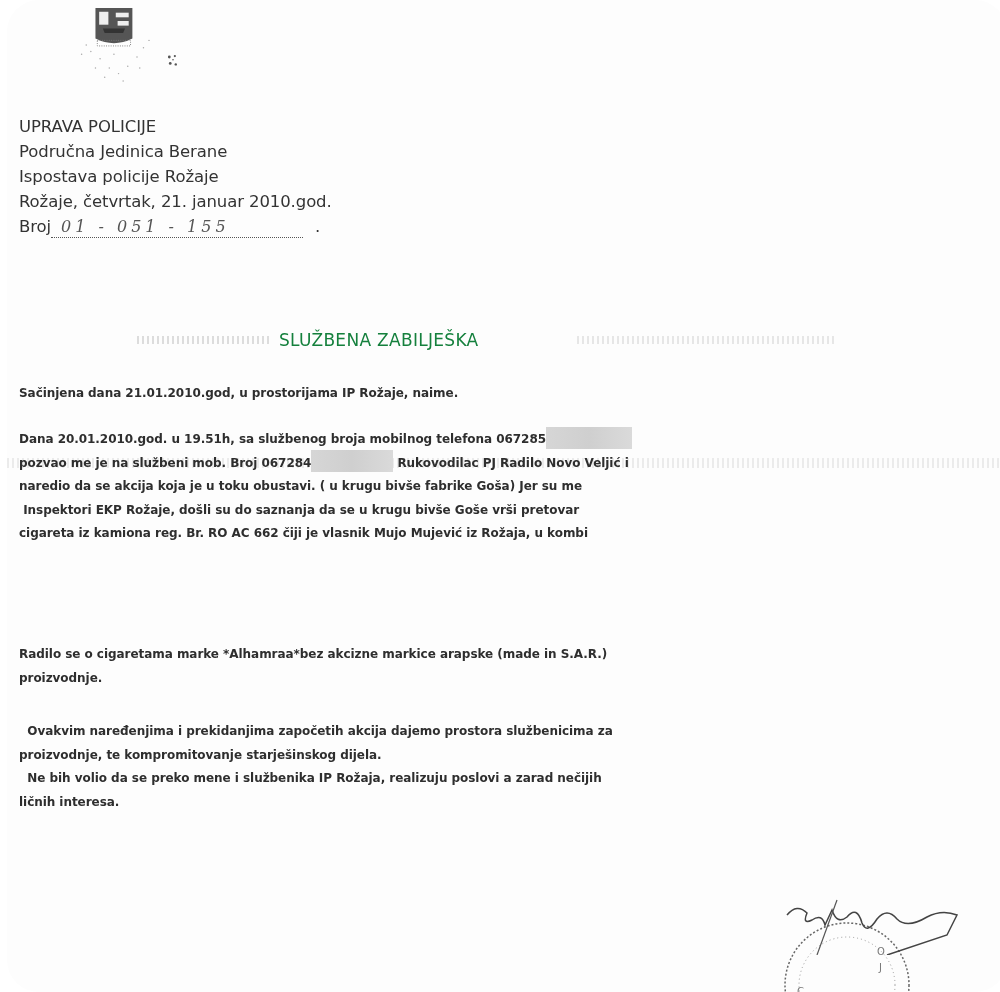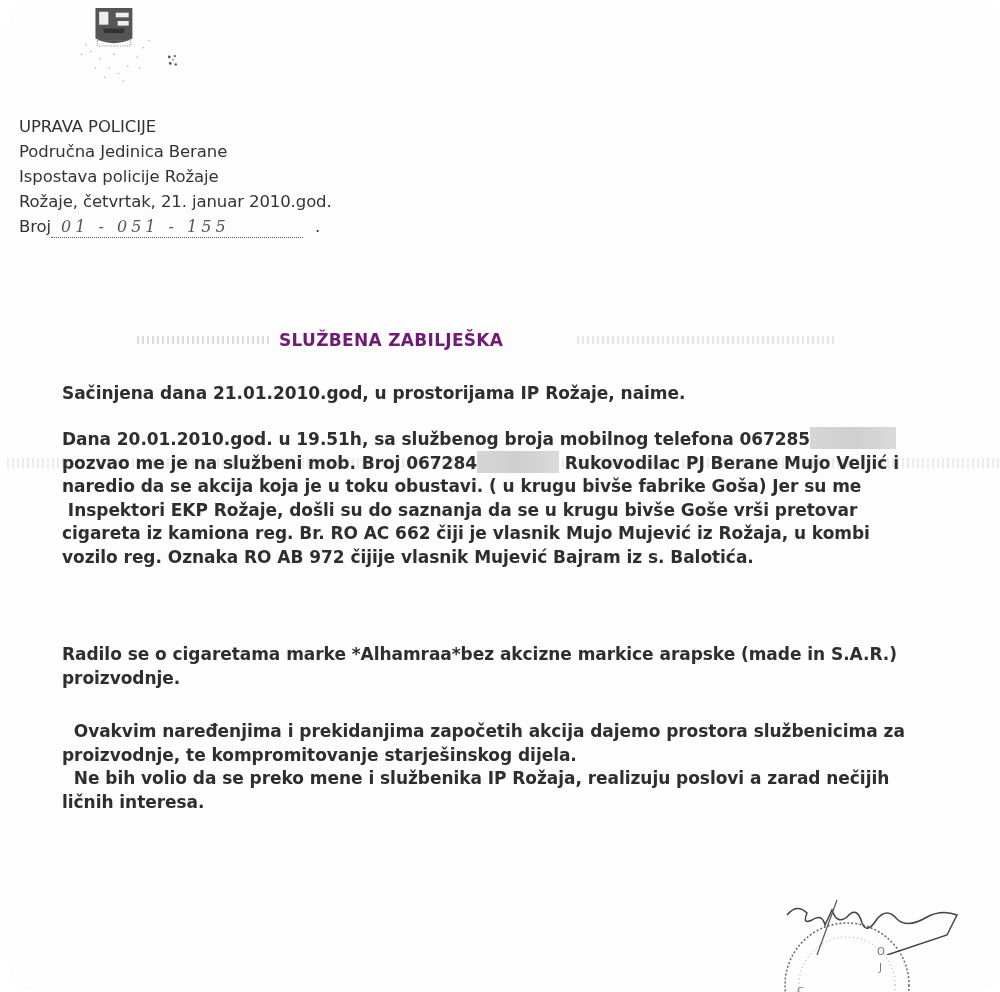--- a/index.html
+++ b/index.html
@@ -13,25 +13,25 @@
     .emblem svg { width: 100%; height: 100%; }
 
     
     .header { position: absolute; left: 12px; top: 114px; font-family: "DejaVu Sans", sans-serif; font-size: 16.5px; line-height: 25px; color: #333; }
     .header div { white-space: nowrap; letter-spacing: -0.1px; }
     .broj-line { position: relative; }
     .broj-value { display: inline-block; width: 252px; border-bottom: 1px dotted #555; font-family: "DejaVu Serif", serif; font-style: italic; font-size: 16px; color: #555; padding-left: 10px; letter-spacing: 4px; line-height: 20px; }
     .broj-dot { margin-left: 12px; }
 
     
-    .title { position: absolute; left: 272px; top: 330px; font-family: "DejaVu Sans", sans-serif; font-weight: bold; font-size: 17px; color: #701a75; letter-spacing: 0.3px; }
+    .title { position: absolute; left: 272px; top: 330px; font-family: "DejaVu Sans", sans-serif; font-weight: normal; font-size: 17px; color: #15803d; letter-spacing: 0.3px; }
     .noise-band { position: absolute; height: 8px; background: repeating-linear-gradient(90deg, rgba(160,160,160,0.35) 0 2px, transparent 2px 5px); }
 
     
-    .body-text { position: absolute; left: 12px; font-family: "DejaVu Sans", sans-serif; font-weight: bold; font-size: 17px; line-height: 23.5px; color: #2e2e2e; white-space: nowrap; letter-spacing: -0.05px; margin-left: 43px; }
+    .body-text { position: absolute; left: 12px; font-family: "DejaVu Sans", sans-serif; font-weight: bold; font-size: 12px; line-height: 23.5px; color: #2e2e2e; white-space: nowrap; letter-spacing: -0.05px; }
     .redact { display: inline-block; width: 86px; height: 22px; background: linear-gradient(90deg, #d6d6d6, #cfcfcf 50%, #dadada); vertical-align: middle; margin-top: -4px; }
     .redact.short { width: 82px; }
 
     .p1 { top: 382px; }
     .p2 { top: 428px; }
     .p3 { top: 643px; }
     .p4 { top: 720px; }
 
     
     .sig { position: absolute; left: 782px; top: 850px; font-family: "DejaVu Sans", sans-serif; font-size: 16.5px; line-height: 23px; color: #333; }
@@ -97,25 +97,24 @@
   <div class="noise-band" style="left:130px; top:336px; width:135px;"></div>
   <div class="noise-band" style="left:570px; top:336px; width:260px; opacity:0.7;"></div>
   <div class="title">SLUŽBENA ZABILJEŠKA</div>
 
   <div class="body-text p1">Sačinjena dana 21.01.2010.god, u prostorijama IP Rožaje, naime.</div>
 
   <div class="noise-band" style="left:0px; top:458px; width:1000px; height:10px; opacity:0.55;"></div>
 
   <div class="body-text p2">
     <div><span>Dana 20.01.2010.god. u 19.51h, sa službenog broja mobilnog telefona 067285</span><span class="redact"></span></div>
-    <div><span>pozvao me je na službeni mob. Broj 067284</span><span class="redact short"></span><span> Rukovodilac PJ Berane Mujo Veljić i</span></div>
+    <div><span>pozvao me je na službeni mob. Broj 067284</span><span class="redact short"></span><span> Rukovodilac PJ Radilo Novo Veljić i</span></div>
     <div>naredio da se akcija koja je u toku obustavi. ( u krugu bivše fabrike Goša) Jer su me</div>
     <div style="white-space:pre;"> Inspektori EKP Rožaje, došli su do saznanja da se u krugu bivše Goše vrši pretovar</div>
     <div>cigareta iz kamiona reg. Br. RO AC 662 čiji je vlasnik Mujo Mujević iz Rožaja, u kombi</div>
-    <div>vozilo reg. Oznaka RO AB 972 čijije vlasnik Mujević Bajram iz s. Balotića.</div>
   </div>
 
   <div class="body-text p3">
     <div>Radilo se o cigaretama marke *Alhamraa*bez akcizne markice arapske (made in S.A.R.)</div>
     <div>proizvodnje.</div>
   </div>
 
   <div class="body-text p4">
     <div style="white-space:pre;text-align:center;">  Ovakvim naređenjima i prekidanjima započetih akcija dajemo prostora službenicima za</div>
     <div>proizvodnje, te kompromitovanje starješinskog dijela.</div>

